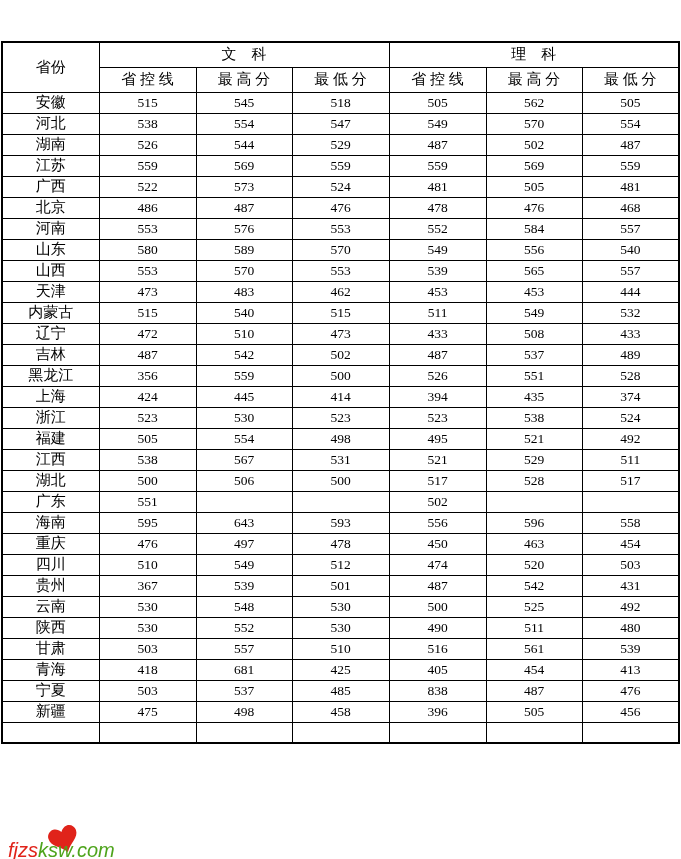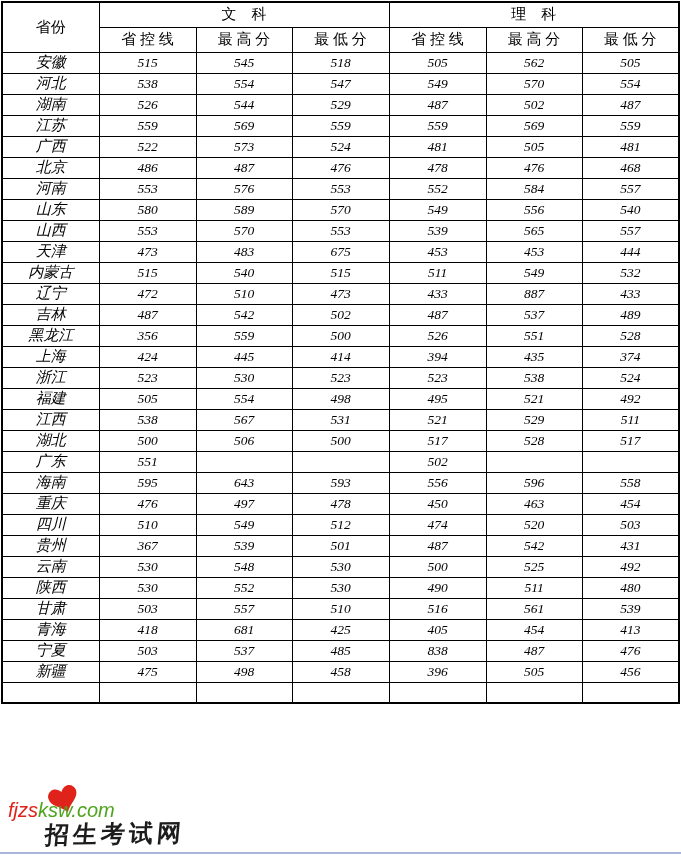--- a/index.html
+++ b/index.html
@@ -3,42 +3,42 @@
 <meta charset="utf-8">
 <style>
   html, body {
     margin: 0; padding: 0;
     width: 681px; height: 859px;
     background: #ffffff;
     font-family: "Liberation Serif", "DejaVu Serif", serif;
     position: relative;
     overflow: hidden;
   }
-  .page { position: absolute; inset: 0; }
+  .page { position: absolute; inset: 0; margin-top: 40px; }
 
   table.score-table {
     position: absolute;
     left: 1px; top: 1px;
     width: 677px;
     border-collapse: collapse;
     table-layout: fixed;
     border: 2px solid #000;
     background: #fff;
   }
   .score-table th, .score-table td {
     border: 1px solid #000;
     text-align: center;
     vertical-align: middle;
     padding: 0;
     font-weight: normal;
     white-space: nowrap;
     overflow: hidden;
   }
   .score-table thead tr { height: 25px; }
-  .score-table tbody tr { height: 21px; font-style: italic; }
+  .score-table tbody tr { height: 21px; }
   .score-table th { font-size: 15px; color: #000; }
   .score-table td { font-size: 13.5px; color: #000; }
   .score-table td.province { font-size: 15px; }
 
   
   .watermark { position: absolute; left: 0; top: 0; width: 100%; height: 100%; pointer-events: none; }
   .wm-heart {
     position: absolute; left: 49px; top: 786px;
     width: 30px; height: 28px;
     transform: rotate(-18deg);
@@ -173,41 +173,41 @@
           <td>570</td>
           <td>553</td>
           <td>539</td>
           <td>565</td>
           <td>557</td>
         </tr>
         <tr>
           <td class="province">天津</td>
           <td>473</td>
           <td>483</td>
-          <td>675</td>
+          <td>462</td>
           <td>453</td>
           <td>453</td>
           <td>444</td>
         </tr>
         <tr>
           <td class="province">内蒙古</td>
           <td>515</td>
           <td>540</td>
           <td>515</td>
           <td>511</td>
           <td>549</td>
           <td>532</td>
         </tr>
         <tr>
           <td class="province">辽宁</td>
           <td>472</td>
           <td>510</td>
           <td>473</td>
           <td>433</td>
-          <td>887</td>
+          <td>508</td>
           <td>433</td>
         </tr>
         <tr>
           <td class="province">吉林</td>
           <td>487</td>
           <td>542</td>
           <td>502</td>
           <td>487</td>
           <td>537</td>
           <td>489</td>

